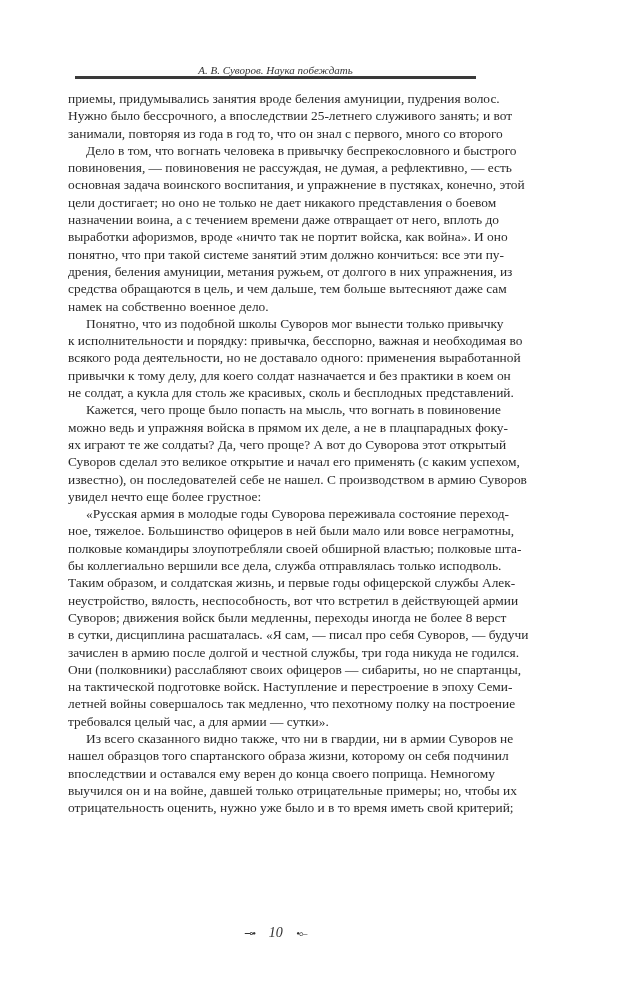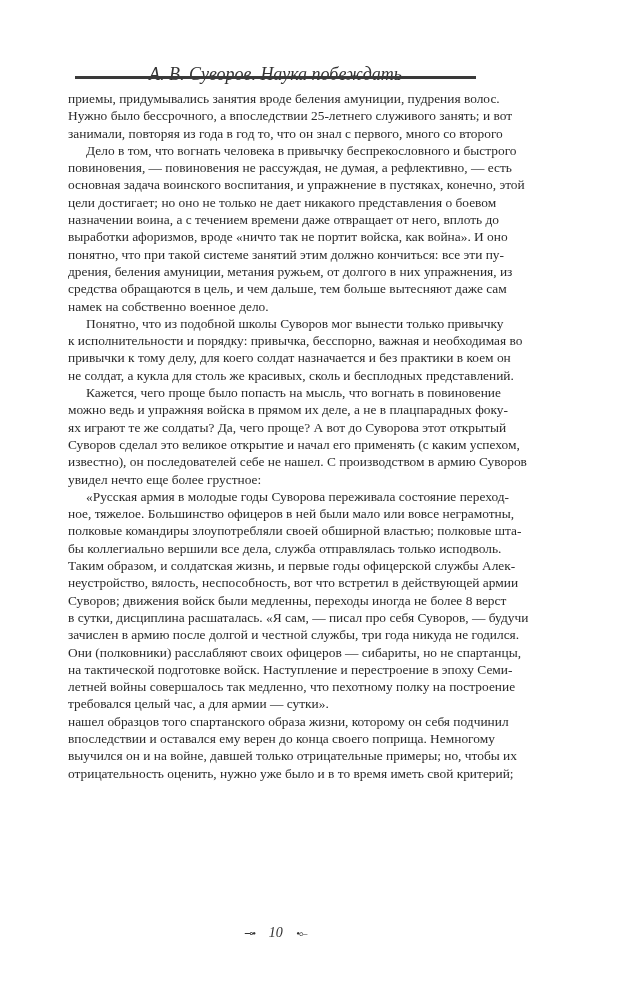--- a/index.html
+++ b/index.html
@@ -1,19 +1,19 @@
 <!DOCTYPE html>
 <html><head>
 <meta charset="utf-8">
 <style>
   html, body { margin: 0; padding: 0; background: #ffffff; }
   body { width: 619px; height: 1001px; position: relative; overflow: hidden;
          font-family: "DejaVu Serif", "Liberation Serif", serif; color: #2a2a2a; }
   .header { position: absolute; top: 64px; left: 75px; width: 401px; text-align: center;
-            font-style: italic; font-size: 18px; color: #333; font-family: "Liberation Serif", serif; }
+            font-style: italic; font-size: 11px; color: #333; font-family: "Liberation Serif", serif; }
   .header-rule { position: absolute; top: 76px; left: 75px; width: 401px; height: 3px; background: #3a3a3a; }
   .body-text { position: absolute; top: 90px; left: 68px; width: 401px;
                font-family: "Liberation Serif", serif; font-size: 13.4px; line-height: 17.3px; }
   .line { display: block; white-space: nowrap; text-align: justify; text-align-last: justify; height: 17.3px; }
   .line.last { text-align-last: left; }
   .line.indent { padding-left: 18px; }
   .footer { position: absolute; top: 925px; left: 75px; width: 401px; text-align: center;
             font-family: "Liberation Serif", serif; font-size: 14px; color: #333; }
   .footer .num { font-style: italic; margin: 8px 10px; }
   .footer .orn { font-size: 11px; letter-spacing: -1px; }
@@ -38,20 +38,21 @@
       <span class="line">назначении воина, а с течением времени даже отвращает от него, вплоть до</span>
       <span class="line">выработки афоризмов, вроде «ничто так не портит войска, как война». И оно</span>
       <span class="line">понятно, что при такой системе занятий этим должно кончиться: все эти пу-</span>
       <span class="line">дрения, беления амуниции, метания ружьем, от долгого в них упражнения, из</span>
       <span class="line">средства обращаются в цель, и чем дальше, тем больше вытесняют даже сам</span>
       <span class="line last">намек на собственно военное дело.</span>
     </div>
     <div>
       <span class="line indent">Понятно, что из подобной школы Суворов мог вынести только привычку</span>
       <span class="line">к исполнительности и порядку: привычка, бесспорно, важная и необходимая во</span>
+      <span class="line">всякого рода деятельности, но не доставало одного: применения выработанной</span>
       <span class="line">привычки к тому делу, для коего солдат назначается и без практики в коем он</span>
       <span class="line last">не солдат, а кукла для столь же красивых, сколь и бесплодных представлений.</span>
     </div>
     <div>
       <span class="line indent">Кажется, чего проще было попасть на мысль, что вогнать в повиновение</span>
       <span class="line">можно ведь и упражняя войска в прямом их деле, а не в плацпарадных фоку-</span>
       <span class="line">ях играют те же солдаты? Да, чего проще? А вот до Суворова этот открытый</span>
       <span class="line">Суворов сделал это великое открытие и начал его применять (с каким успехом,</span>
       <span class="line">известно), он последователей себе не нашел. С производством в армию Суворов</span>
       <span class="line last">увидел нечто еще более грустное:</span>
@@ -65,20 +66,21 @@
       <span class="line">неустройство, вялость, неспособность, вот что встретил в действующей армии</span>
       <span class="line">Суворов; движения войск были медленны, переходы иногда не более 8 верст</span>
       <span class="line">в сутки, дисциплина расшаталась. «Я сам, — писал про себя Суворов, — будучи</span>
       <span class="line">зачислен в армию после долгой и честной службы, три года никуда не годился.</span>
       <span class="line">Они (полковники) расслабляют своих офицеров — сибариты, но не спартанцы,</span>
       <span class="line">на тактической подготовке войск. Наступление и перестроение в эпоху Семи-</span>
       <span class="line">летней войны совершалось так медленно, что пехотному полку на построение</span>
       <span class="line last">требовался целый час, а для армии — сутки».</span>
     </div>
     <div>
+      <span class="line indent">Из всего сказанного видно также, что ни в гвардии, ни в армии Суворов не</span>
       <span class="line">нашел образцов того спартанского образа жизни, которому он себя подчинил</span>
       <span class="line">впоследствии и оставался ему верен до конца своего поприща. Немногому</span>
       <span class="line">выучился он и на войне, давшей только отрицательные примеры; но, чтобы их</span>
       <span class="line last">отрицательность оценить, нужно уже было и в то время иметь свой критерий;</span>
     </div>
   </div>
 
 <div class="footer">
   <span class="orn">⊸•</span>
   <span class="num">10</span>

